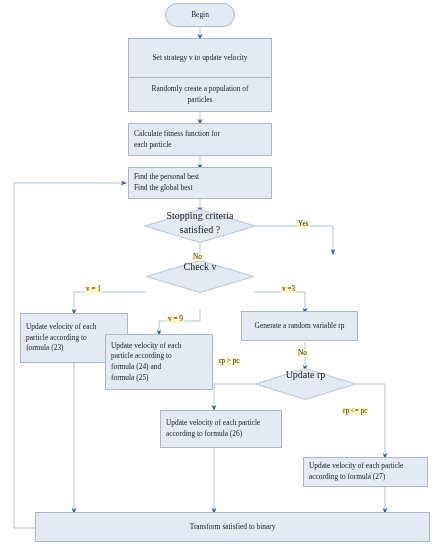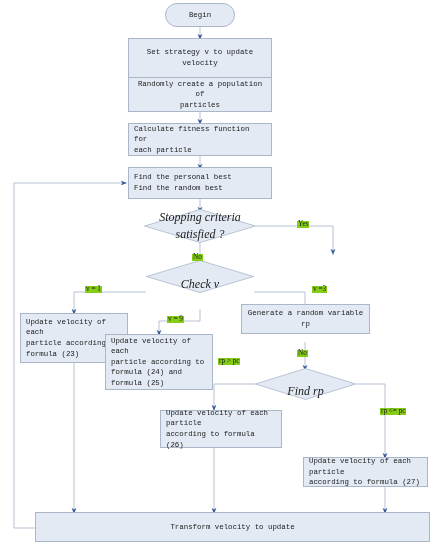--- a/index.html
+++ b/index.html
@@ -30,62 +30,60 @@
     position: absolute;
     box-sizing: border-box;
     background: #e3eaf3;
     border: 1px solid #aab7c9;
     color: #1a1a1a;
     font-size: 7.4px;
     line-height: 1.42;
     display: flex;
     align-items: center;
     z-index: 2;
-    font-family: Liberation Mono, monospace;
   }
   .node .txt {
     width: 100%;
     padding: 0 5px;
     white-space: pre-line;
   }
   .node.center .txt { text-align: center; }
   .node.left .txt { text-align: left; }
   .terminator {
     border-radius: 14px;
     justify-content: center;
   }
   .terminator .txt { text-align: center; }
   .decision {
     position: absolute;
     box-sizing: border-box;
     display: flex;
-    align-items: flex-end;
+    align-items: flex-start;
     justify-content: center;
     z-index: 2;
-    font-size: 12px;
+    font-size: 10px;
     line-height: 1.4;
     color: #1a1a1a;
-    font-style: italic;
   }
   .decision .dshape {
     position: absolute;
     left: 0; top: 0;
     width: 100%; height: 100%;
   }
   .decision .dtxt {
     position: relative;
     z-index: 1;
     text-align: center;
     white-space: pre-line;
   }
   .edge-label {
     position: absolute;
     font-size: 7.2px;
     color: #1a1a1a;
-    background: #84cc16;
+    background: #fef9c3;
     padding: 0 1px;
     white-space: nowrap;
     z-index: 3;
     line-height: 1;
   }
 </style>
 </head>
 <body>
 
 <div id="canvas">
@@ -147,21 +145,21 @@
 particles</span>
   </div>
 
   <div class="node left" style="left:128px; top:123px; width:144px; height:33px;">
     <span class="txt">Calculate fitness function for
 each particle</span>
   </div>
 
   <div class="node left" style="left:128px; top:167px; width:144px; height:32px;">
     <span class="txt">Find the personal best
-Find the random best</span>
+Find the global best</span>
   </div>
 
   <div class="decision" style="left:144px; top:209px; width:112px; height:34px;">
     <svg class="dshape" viewBox="0 0 112 34" preserveAspectRatio="none">
       <polygon points="56,0.5 111.5,17 56,33.5 0.5,17" fill="#e3eaf3" stroke="#aab7c9" stroke-width="0.8"></polygon>
     </svg>
     <span class="dtxt">Stopping criteria
 satisfied ?</span>
   </div>
 
@@ -179,47 +177,47 @@
 formula (23)</span>
   </div>
 
   <div class="node left" style="left:105px; top:334px; width:108px; height:56px;">
     <span class="txt">Update velocity of each
 particle according to
 formula (24) and
 formula (25)</span>
   </div>
 
-  <div class="node center" style="left:241px; top:304px; width:129px; height:30px;">
+  <div class="node center" style="left:241px; top:311px; width:117px; height:30px;">
     <span class="txt">Generate a random variable rp</span>
   </div>
 
   <div class="decision" style="left:255px; top:368px; width:101px; height:32px;">
     <svg class="dshape" viewBox="0 0 101 32" preserveAspectRatio="none">
       <polygon points="50.5,0.5 100.5,16 50.5,31.5 0.5,16" fill="#e3eaf3" stroke="#aab7c9" stroke-width="0.8"></polygon>
     </svg>
-    <span class="dtxt">Find rp</span>
+    <span class="dtxt">Update rp</span>
   </div>
 
   <div class="node left" style="left:160px; top:410px; width:122px; height:38px;">
     <span class="txt">Update velocity of each particle
 according to formula (26)</span>
   </div>
 
   <div class="node left" style="left:303px; top:457px; width:125px; height:30px;">
     <span class="txt">Update velocity of each particle
 according to formula (27)</span>
   </div>
 
   <div class="node center" style="left:35px; top:512px; width:395px; height:30px;">
-    <span class="txt">Transform velocity to update</span>
+    <span class="txt">Transform satisfied to binary</span>
   </div>
 
   <div class="edge-label" style="left:297px; top:221px;">Yes</div>
   <div class="edge-label" style="left:192px; top:254px;">No</div>
   <div class="edge-label" style="left:85px; top:286px;text-align:center;">v = 1</div>
   <div class="edge-label" style="left:167px; top:316px;">v = 9</div>
-  <div class="edge-label" style="left:281px; top:286px;margin-left:31px;">v =3</div>
+  <div class="edge-label" style="left:281px; top:286px;">v =3</div>
   <div class="edge-label" style="left:297px; top:350px;">No</div>
   <div class="edge-label" style="left:218px; top:358px;">rp &gt; pc</div>
-  <div class="edge-label" style="left:380px; top:408px;">rp &lt;= pc</div>
+  <div class="edge-label" style="left:342px; top:408px;">rp &lt;= pc</div>
 
 </div>
 
 </body></html>

